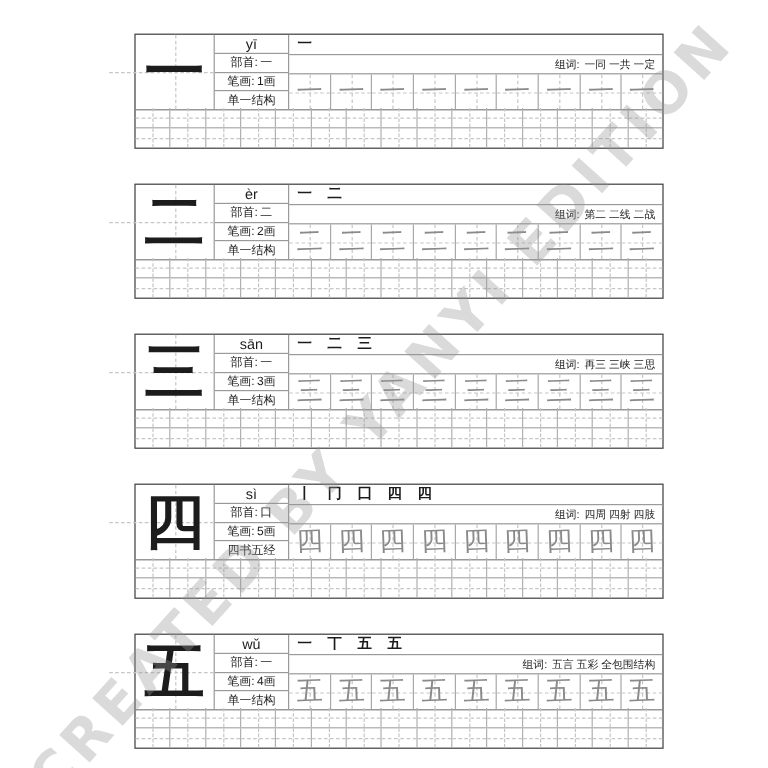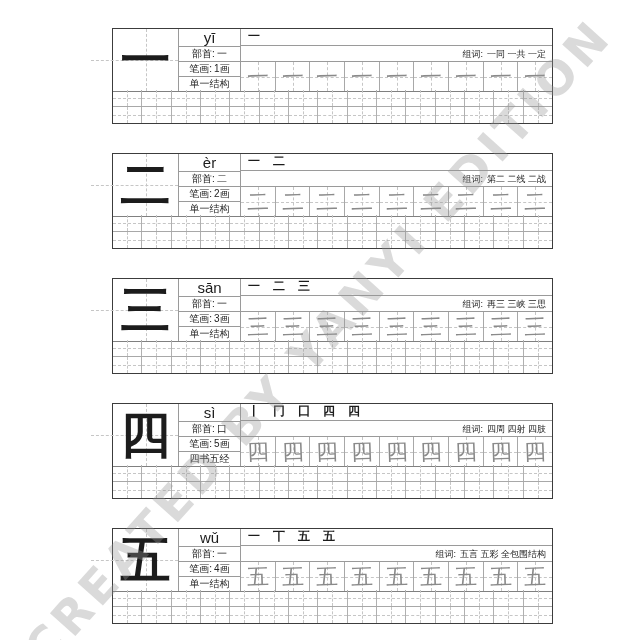--- a/index.html
+++ b/index.html
@@ -35,21 +35,21 @@
   .gv{position:absolute;left:50%;top:0;bottom:0;width:0;border-left:1px dashed #c6c6c6;}
   .gh{position:absolute;top:50%;left:0;right:0;height:0;border-top:1px dashed #c6c6c6;}
   .charcell .gh{left:-22px;}
   .infocol{width:62px;border-right:1px solid #9a9a9a;display:flex;flex-direction:column;box-sizing:border-box;}
   .irow{
     flex:1;border-bottom:1px solid #9a9a9a;
     display:flex;align-items:center;justify-content:center;
     font-size:10px;white-space:nowrap;gap:2px;
   }
   .irow:last-child{border-bottom:none;}
-  .pinyin{font-size:15px;align-items:flex-end;}
+  .pinyin{font-size:12px;align-items:flex-end;}
   .rightcol{flex:1;display:flex;flex-direction:column;box-sizing:border-box;}
   .sorow{
     height:15.5px;border-bottom:1px solid #9a9a9a;
     display:flex;align-items:center;gap:13px;padding-left:7px;
     font-size:12px;font-weight:bold;
     font-family:"DejaVu Serif", serif;
   }
   .wrow{
     height:15.5px;border-bottom:1px solid #9a9a9a;
     display:flex;align-items:flex-end;justify-content:flex-end;

